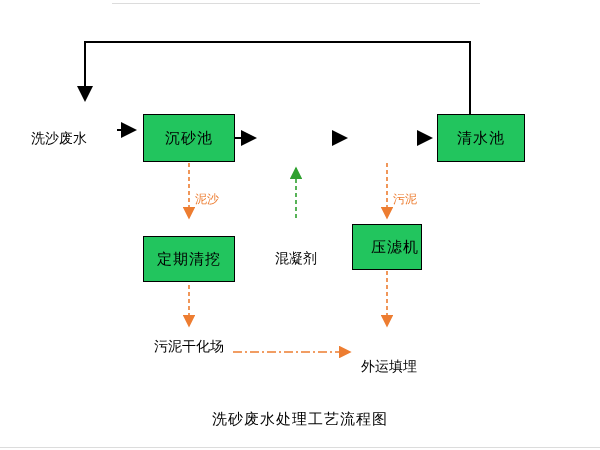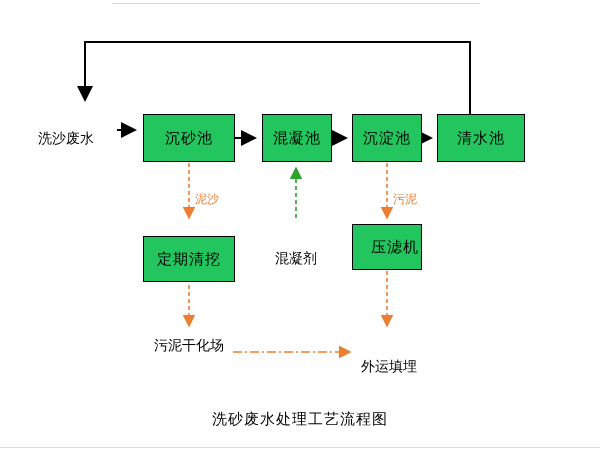--- a/index.html
+++ b/index.html
@@ -65,27 +65,25 @@
     <line class="edge-orange" x1="189" y1="163" x2="189" y2="218" marker-end="url(#m-orange)"></line>
     <line class="edge-orange" x1="189" y1="271" x2="189" y2="326" marker-end="url(#m-orange)"></line>
     <line class="edge-orange" x1="387" y1="163" x2="387" y2="218" marker-end="url(#m-orange)"></line>
     <line class="edge-orange" x1="387" y1="271" x2="387" y2="326" marker-end="url(#m-orange)"></line>
     <line class="edge-orange-dd" x1="233" y1="352" x2="350" y2="352" marker-end="url(#m-orange)"></line>
 
     <line class="edge-green" x1="296" y1="218" x2="296" y2="168" marker-end="url(#m-green)"></line>
   </svg>
 
   <div class="node" style="left:143px;top:114px;width:92px;height:48px;">沉砂池</div>
-  <div class="node" style="left:262px;top:114px;width:70px;height:48px;">混凝池</div>
-  <div class="node" style="left:352px;top:114px;width:70px;height:48px;">沉淀池</div>
   <div class="node" style="left:437px;top:114px;width:88px;height:48px;">清水池</div>
   <div class="node" style="left:143px;top:224px;width:92px;height:46px;margin-top:12px;">定期清挖</div>
   <div class="node" style="left:352px;top:224px;width:70px;height:46px;padding-left:16px;">压滤机</div>
 
-  <div class="lbl" style="left:38px;top:130px;">洗沙废水</div>
+  <div class="lbl" style="left:31px;top:130px;">洗沙废水</div>
   <div class="lbl lbl-small lbl-orange" style="left:195px;top:192px;">泥沙</div>
   <div class="lbl lbl-small lbl-orange" style="left:393px;top:192px;">污泥</div>
   <div class="lbl" style="left:275px;top:243px;margin-top:7px;">混凝剂</div>
-  <div class="lbl" style="left:154px;top:338px;font-family:Liberation Mono, monospace;">污泥干化场</div>
+  <div class="lbl" style="left:154px;top:338px;">污泥干化场</div>
   <div class="lbl" style="left:361px;top:358px;">外运填埋</div>
 
   <div class="diagram-title">洗砂废水处理工艺流程图</div>
 </div>
 
 </body></html>

